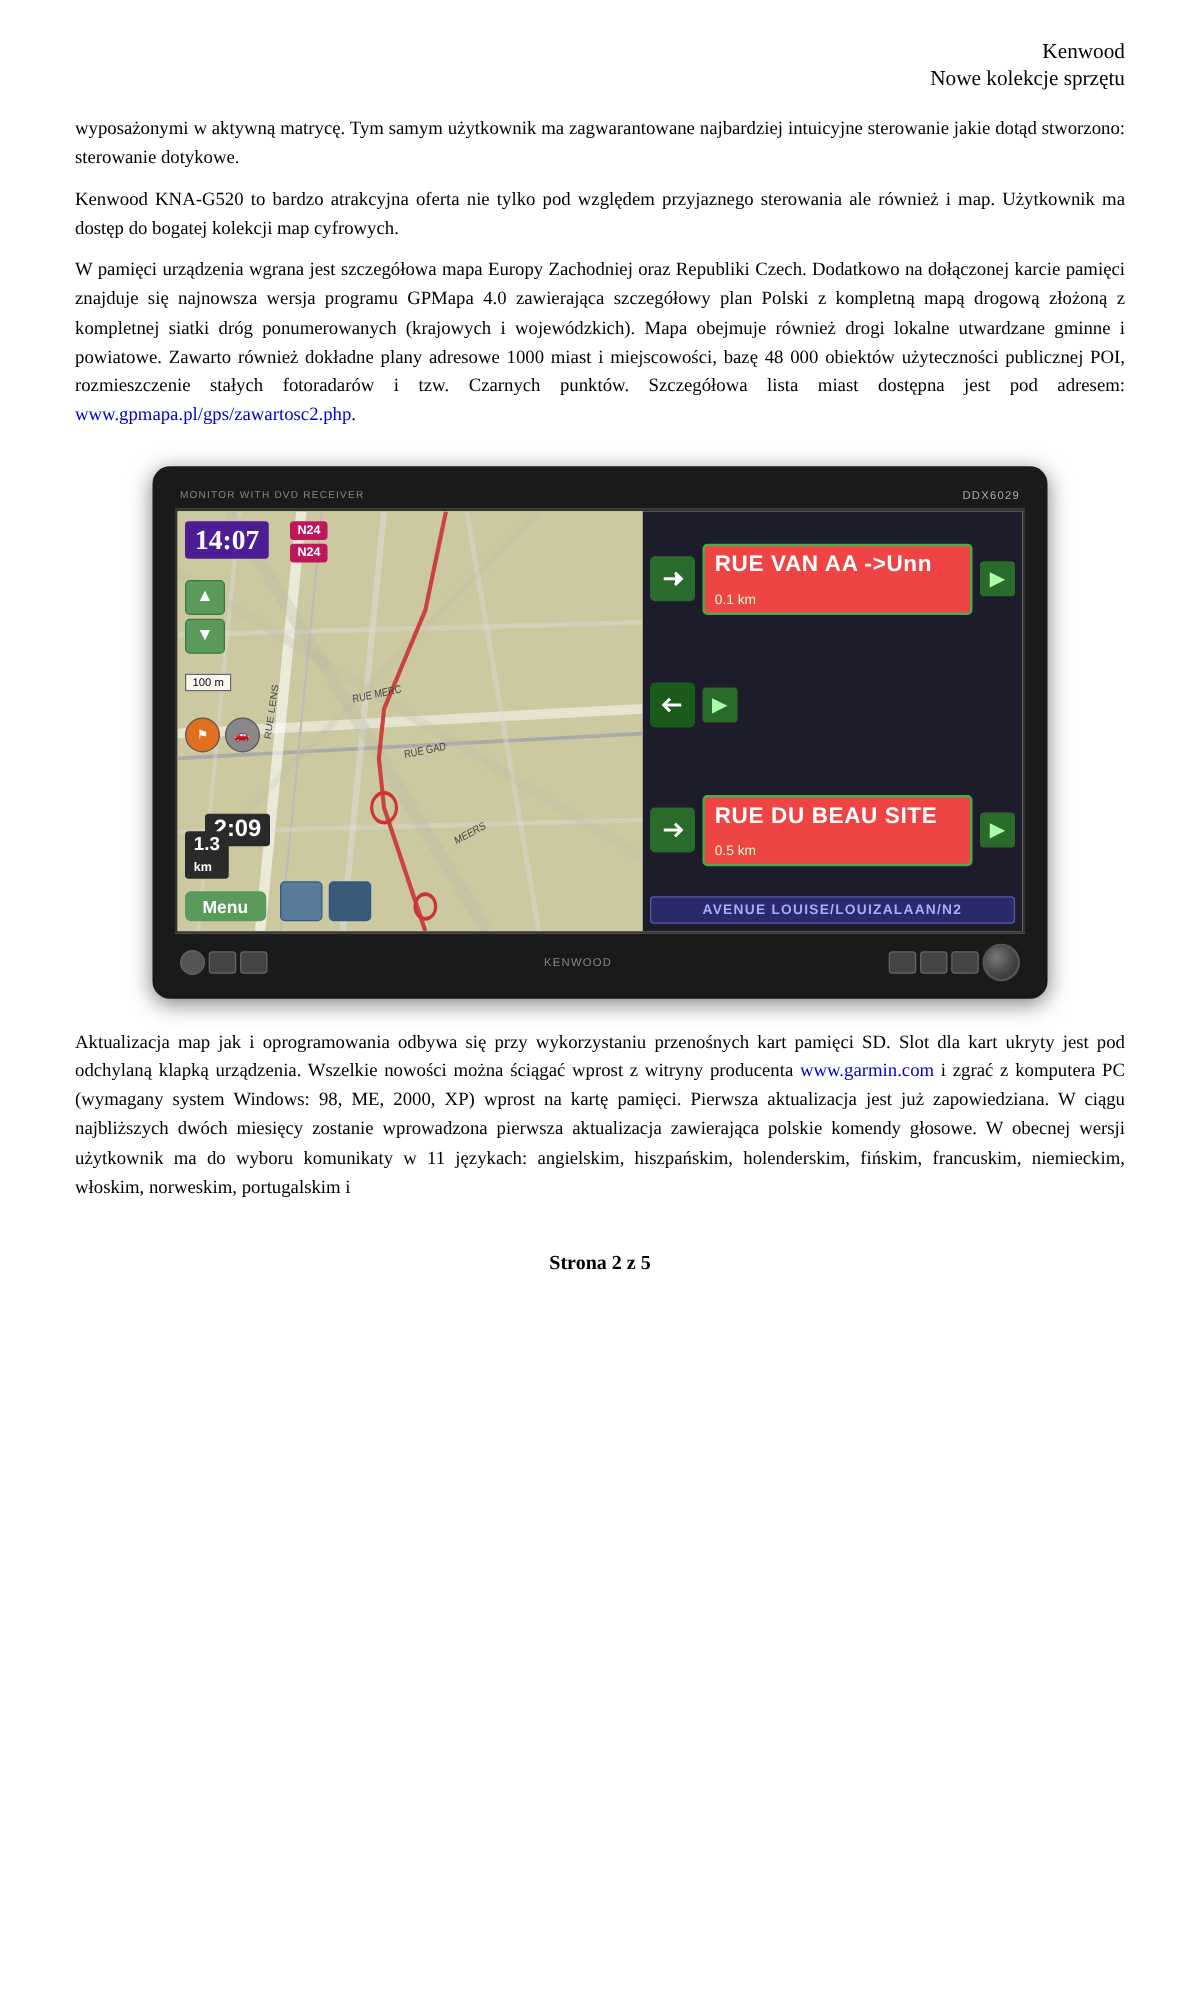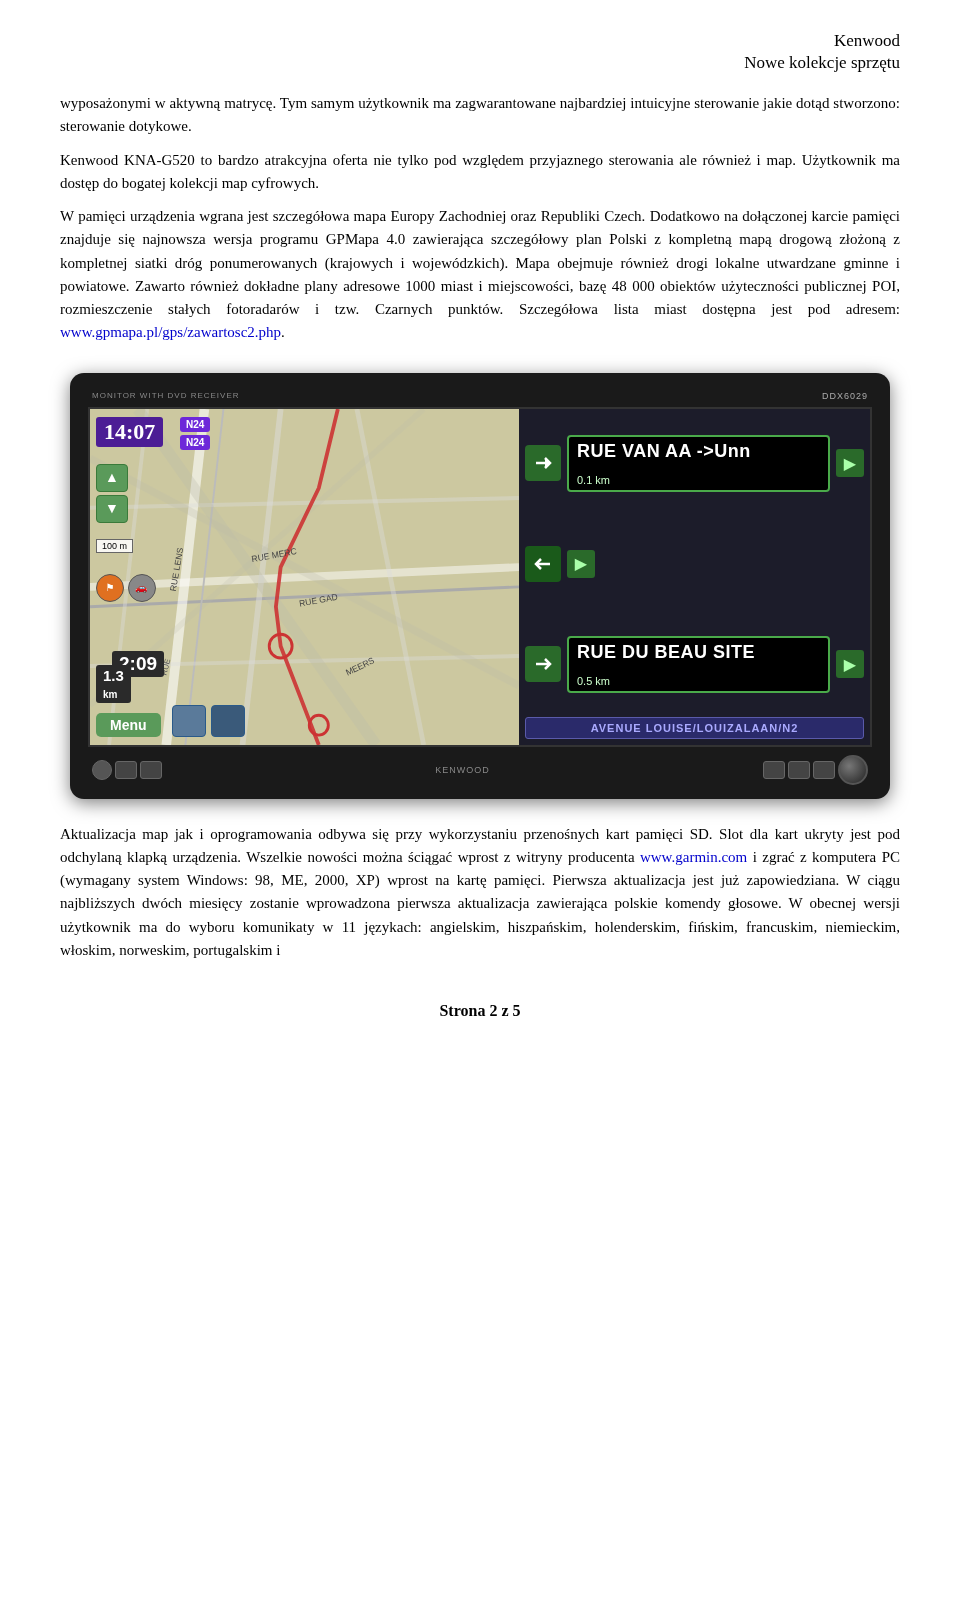--- a/index.html
+++ b/index.html
@@ -39,21 +39,21 @@
     }
 
     
     .device-wrapper {
       margin: 28px 0 24px 0;
       display: flex;
       justify-content: center;
     }
 
     .device {
-      width: 820px;
+      width: 716px;
       background: #1a1a1a;
       border-radius: 14px;
       padding: 18px 18px 14px 18px;
       box-shadow: 0 4px 18px rgba(0,0,0,0.5);
       position: relative;
     }
 
     .device-top-bar {
       display: flex;
       justify-content: space-between;
@@ -111,21 +111,21 @@
     .map-nav-buttons {
       position: absolute;
       top: 8px;
       left: 90px;
       display: flex;
       flex-direction: column;
       gap: 3px;
       z-index: 10;
     }
     .nav-badge {
-      background: #6d28d9;
+      background: #be185d;
       color: #fff;
       font-size: 10px;
       font-weight: bold;
       font-family: Arial, sans-serif;
       padding: 2px 6px;
       border-radius: 3px;
       text-align: center;
     }
 
     .map-arrow-controls {
@@ -286,21 +286,21 @@
       justify-content: center;
       flex-shrink: 0;
     }
     .nav-arrow svg {
       width: 24px;
       height: 24px;
     }
 
     .nav-label-box {
       flex: 1;
-      background: #000000;
+      background: #ef4444;
       border: 2px solid #4aaa4a;
       border-radius: 4px;
       padding: 4px 8px;
       display: flex;
       flex-direction: column;
       justify-content: center;
     }
     .nav-label-box.active {
       background: #2a8a2a;
       border-color: #66dd66;

